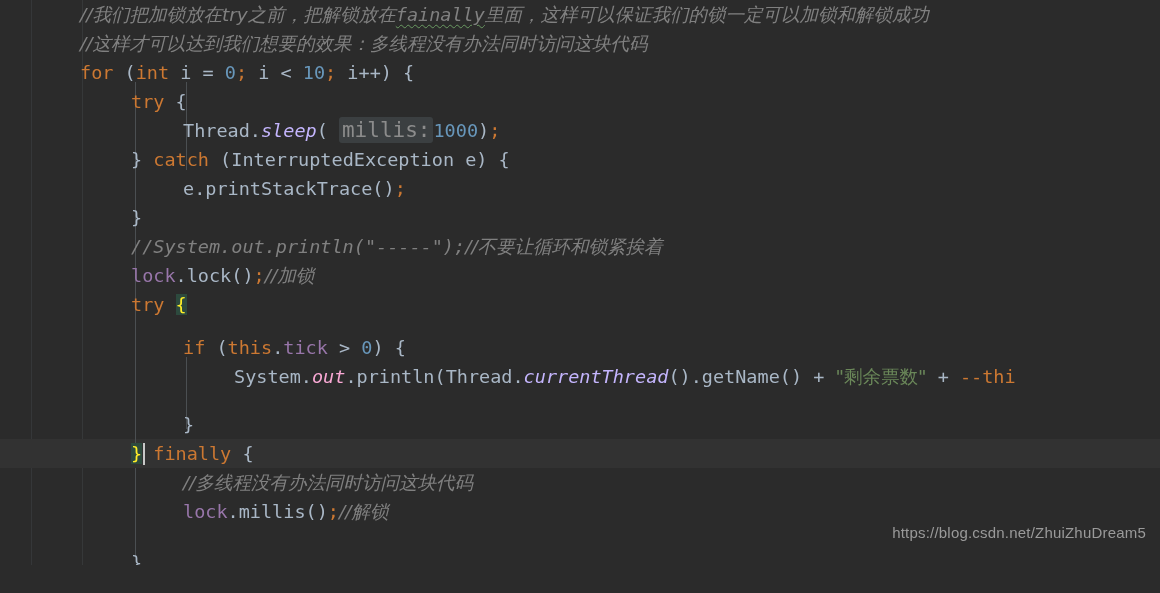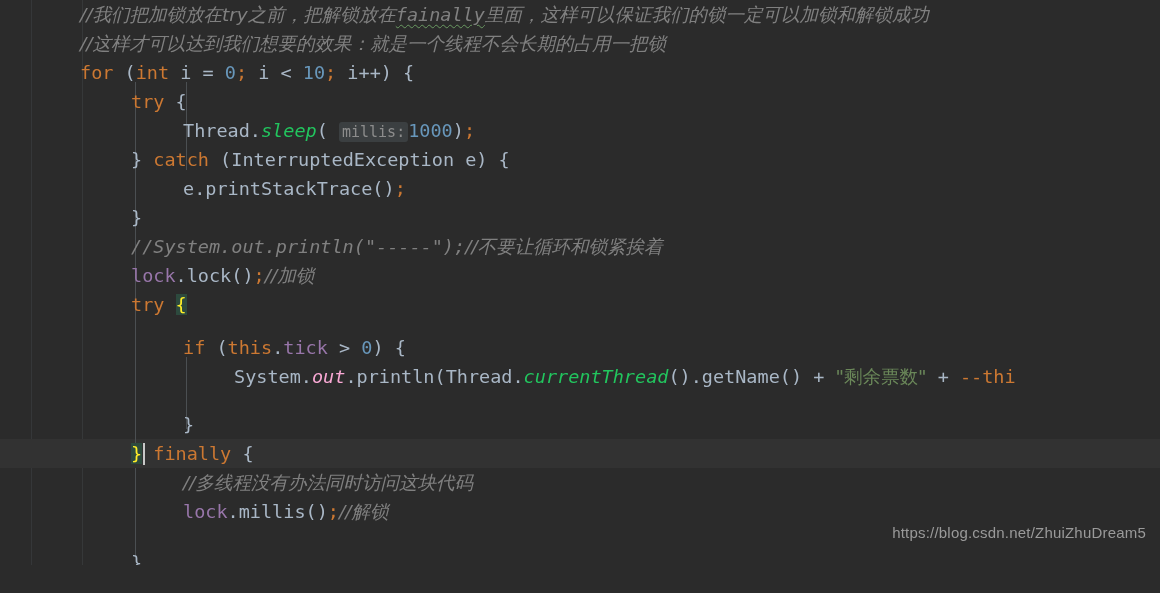--- a/index.html
+++ b/index.html
@@ -63,32 +63,32 @@
     color: #a9b7c6;
   }
 
   
   .kw      { color: #cc7832; margin-top: 20px; }           
   .num     { color: #6897bb; }           
   .str     { color: #6a8759; }           
   .cmt     { color: #808080; font-style: italic; }
   .fld     { color: #9876aa; }           
   .fldi    { color: #f9a8d4; font-style: italic; }
-  .stat    { color: #22c55e; font-style: italic; } 
+  .stat    { color: #c4b5fd; font-style: italic; } 
   .id      { color: #a9b7c6; }
   .punc    { color: #a9b7c6; }
   .semi    { color: #cc7832; }           
 
   
   .hint {
     background: #3b3f41;
     color: #8c8c8c;
     border-radius: 3px;
     padding: 1px 3px;
-    font-size: 15px;
+    font-size: 21px;
     font-style: normal;
   }
 
   
   .brace-hl {
     background: #2d4a3e;
     color: #ffef28;
   }
 
   
@@ -133,21 +133,21 @@
   <div class="caret-row" style="top:439px;"></div>
 
   <div class="iguide" style="left:135px; top:82px;  height:375px;"></div>
   <div class="iguide" style="left:135px; top:468px; height:89px;"></div>
   <div class="iguide" style="left:186px; top:82px;  height:58px;"></div>
   <div class="iguide" style="left:186px; top:140px; height:30px;"></div>
   <div class="iguide" style="left:186px; top:357px; height:72px;"></div>
 
   <div class="line" style="top:0px; padding-left:80px;"><span class="cmt cjk">//我们把加锁放在try之前，把解锁放在</span><span class="cmt typo">fainally</span><span class="cmt cjk">里面，这样可以保证我们的锁一定可以加锁和解锁成功</span></div>
 
-  <div class="line" style="top:29px; padding-left:80px;"><span class="cmt cjk">//这样才可以达到我们想要的效果：就是一个线程不会长期的占用一把锁</span></div>
+  <div class="line" style="top:29px; padding-left:80px;"><span class="cmt cjk">//这样才可以达到我们想要的效果：多线程没有办法同时访问这块代码</span></div>
 
   <div class="line" style="top:58px; padding-left:80px;"><span class="kw">for</span><span class="punc"> (</span><span class="kw">int</span><span class="id"> i </span><span class="punc">= </span><span class="num">0</span><span class="semi">;</span><span class="id"> i &lt; </span><span class="num">10</span><span class="semi">;</span><span class="id"> i++) {</span></div>
 
   <div class="line" style="top:87px; padding-left:131px;"><span class="kw">try</span><span class="punc"> {</span></div>
 
   <div class="line" style="top:116px; padding-left:183px;"><span class="id">Thread.</span><span class="stat">sleep</span><span class="punc">( </span><span class="hint">millis:</span><span class="num">1000</span><span class="punc">)</span><span class="semi">;</span></div>
 
   <div class="line" style="top:145px; padding-left:131px;"><span class="punc">} </span><span class="kw">catch</span><span class="id"> (InterruptedException e) {</span></div>
 
   <div class="line" style="top:174px; padding-left:183px;"><span class="id">e.printStackTrace()</span><span class="semi">;</span></div>

